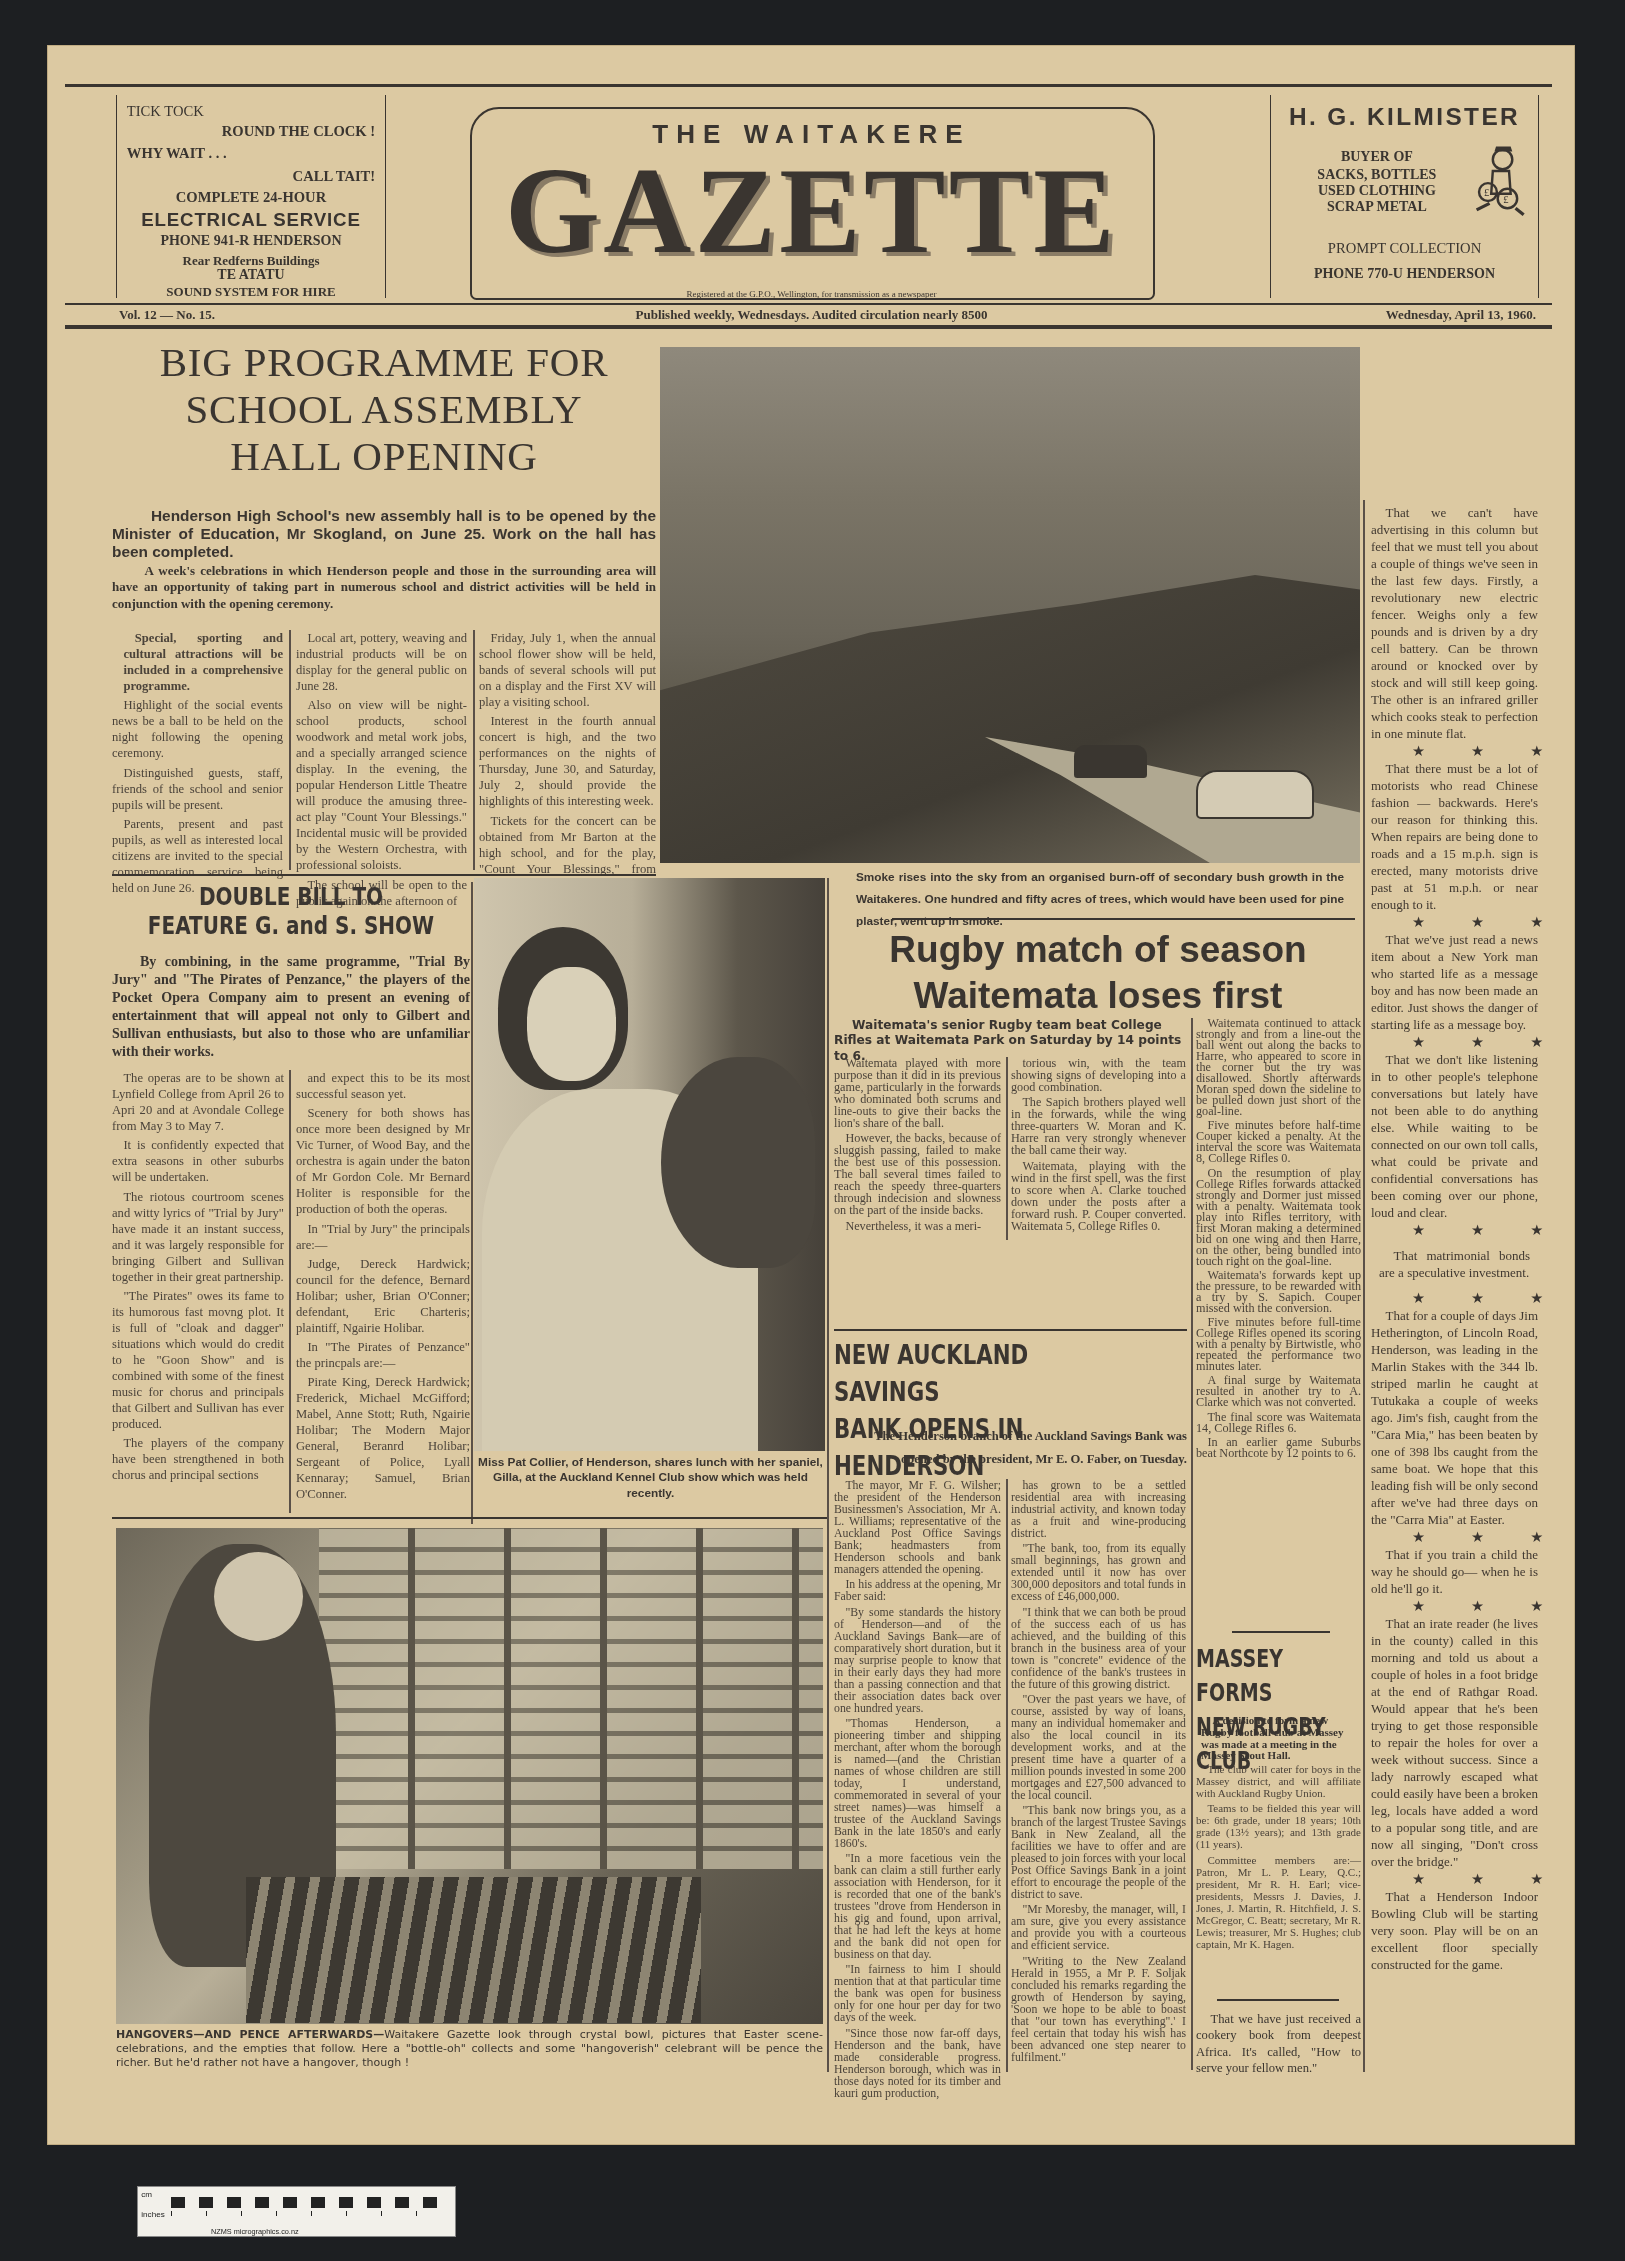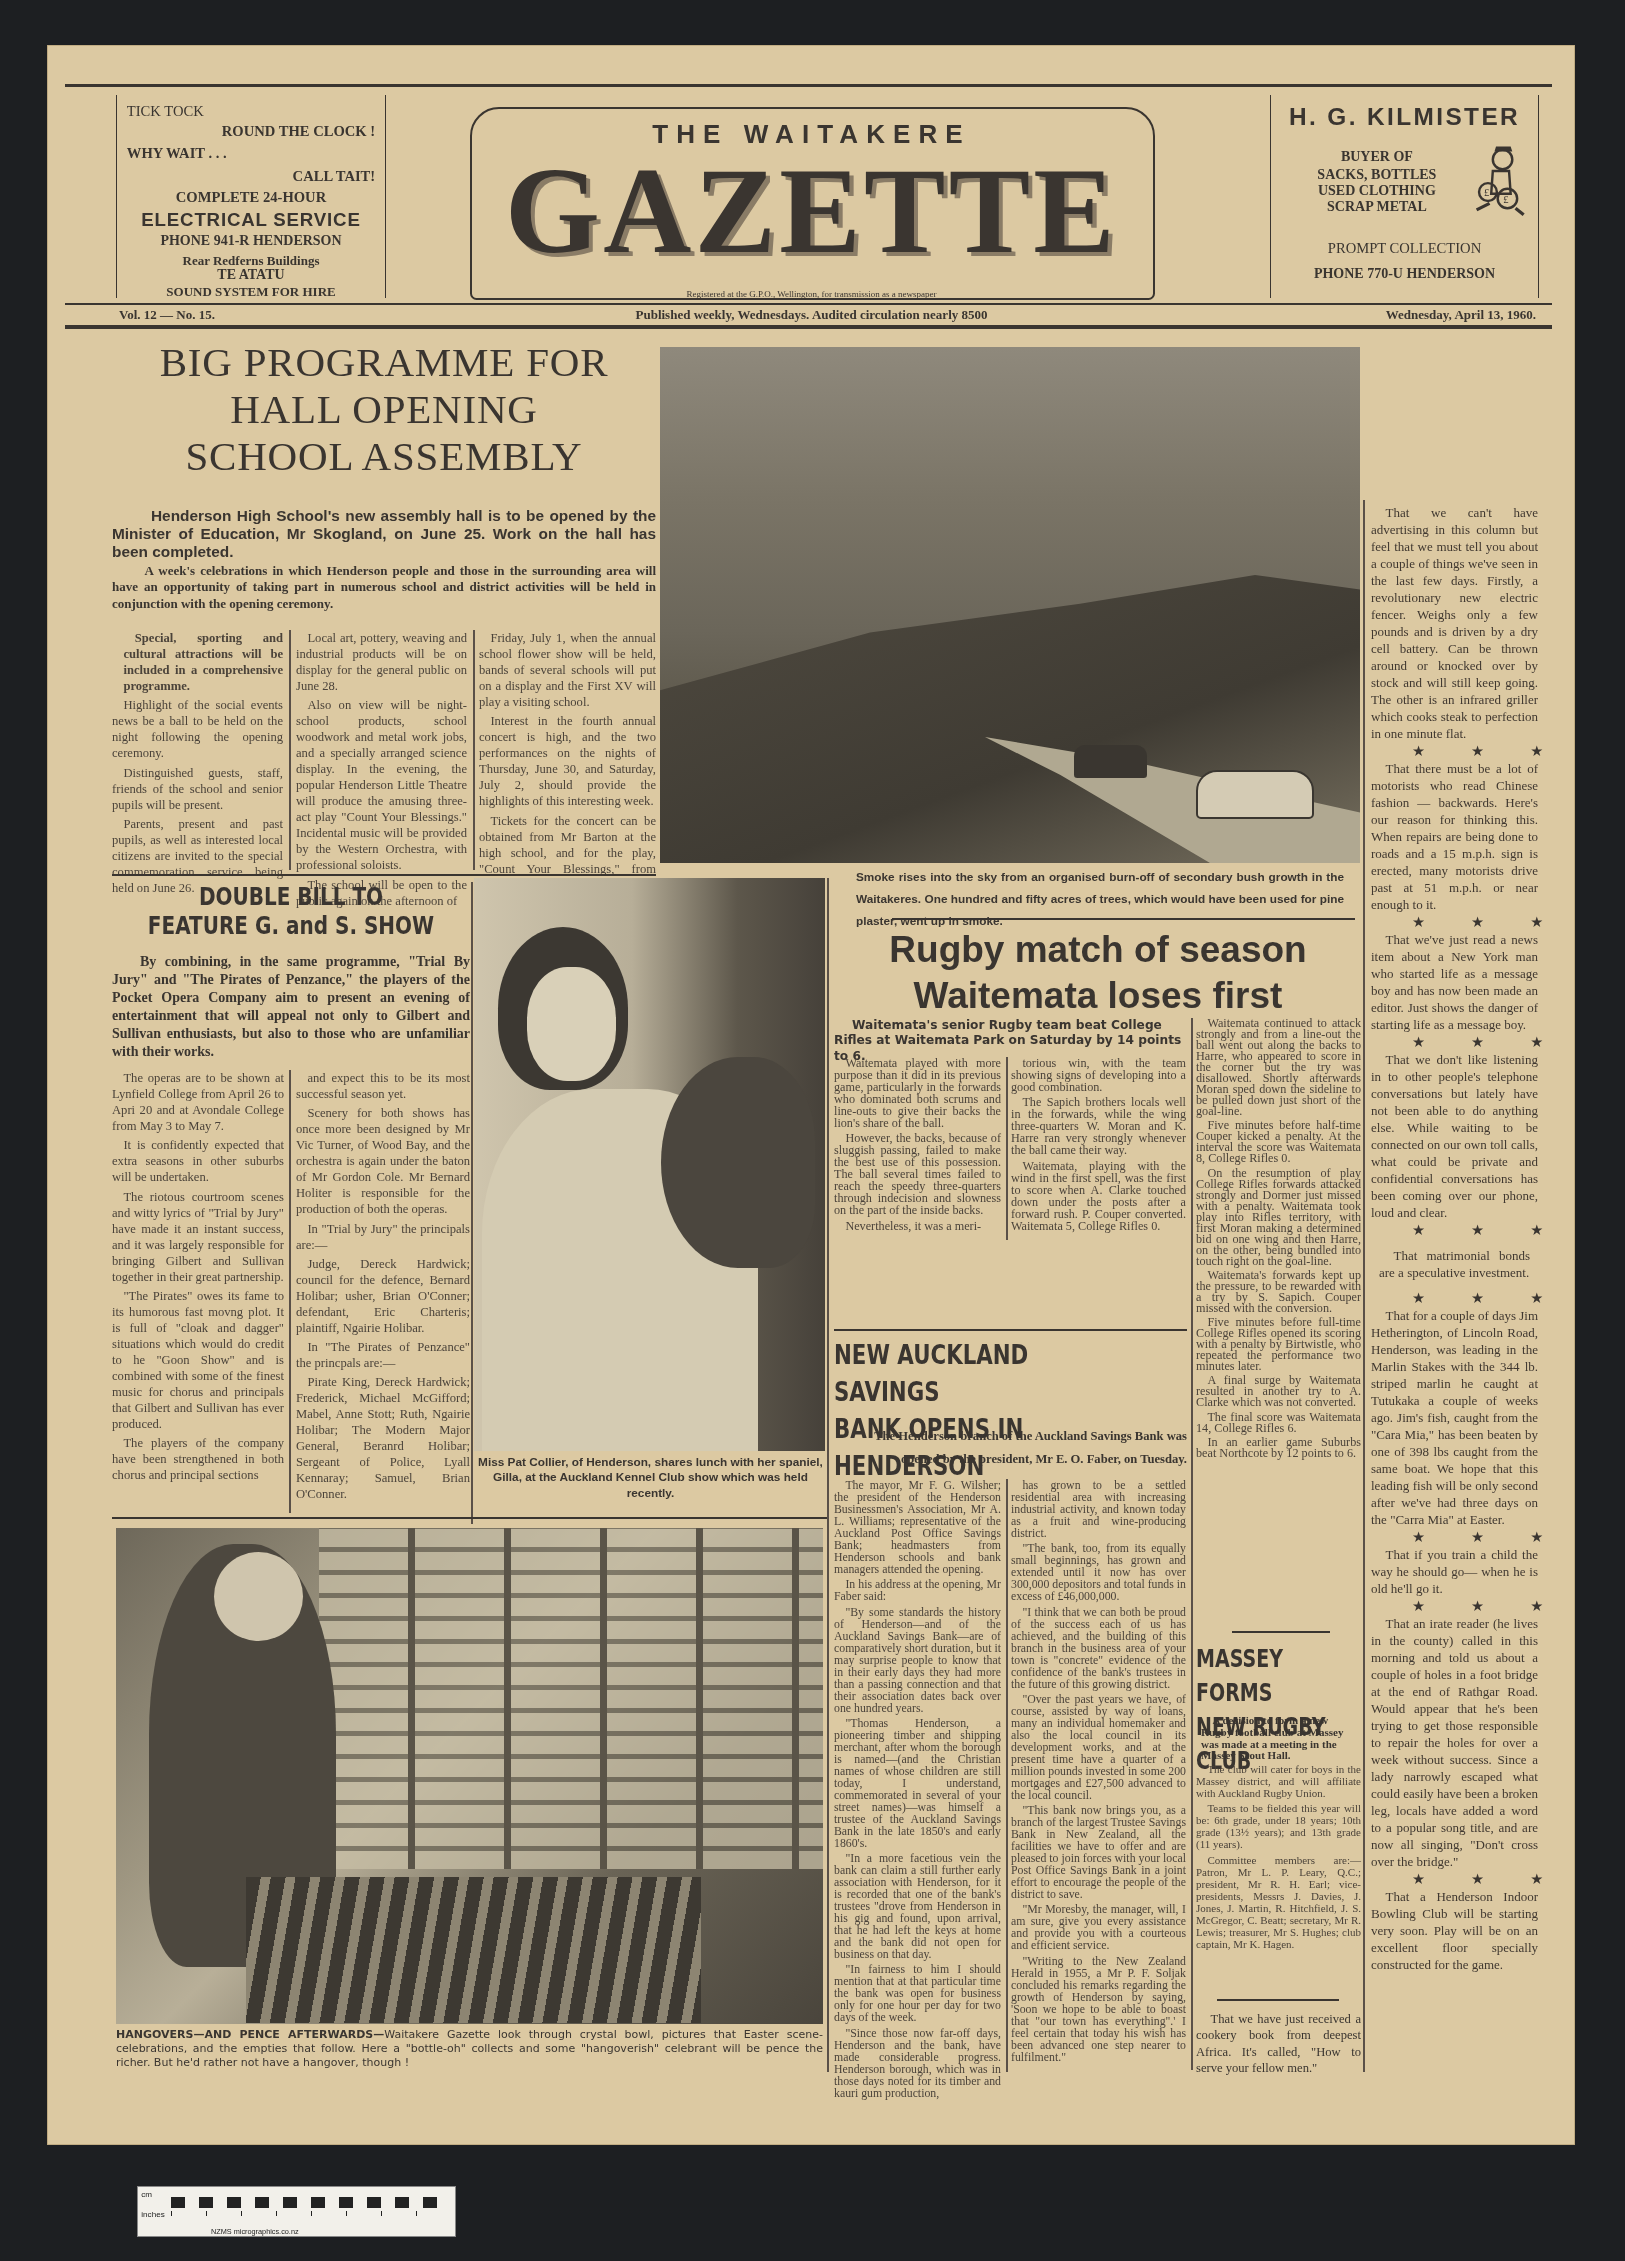--- a/index.html
+++ b/index.html
@@ -66,22 +66,22 @@
 
   <div class="rule" style="left:18px;top:258px;width:1487px;height:1.6px;"></div>
 
   <div class="abs serif" style="left:72px;top:262px;font-size:13px;font-weight:bold;">Vol. 12 — No. 15.</div>
   <div class="abs serif" style="left:423px;width:683px;text-align:center;top:262px;font-size:13px;font-weight:bold;">Published weekly, Wednesdays. Audited circulation nearly 8500</div>
   <div class="abs serif" style="right:39px;top:262px;font-size:13px;font-weight:bold;">Wednesday, April 13, 1960.</div>
   <div class="rule" style="left:18px;top:280px;width:1487px;height:4.1px;"></div>
 
   <div class="abs serif" style="left:65px;top:294px;width:544px;text-align:center;font-size:41px;line-height:47px;letter-spacing:0.8px;color:#3a3530;">
     <div>BIG PROGRAMME FOR</div>
+    <div>SCHOOL ASSEMBLY</div>
     <div>HALL OPENING</div>
-    <div>SCHOOL ASSEMBLY</div>
   </div>
   <div class="abs sans" style="left:65px;top:462px;width:544px;font-size:15.4px;line-height:18px;font-weight:bold;text-indent:39px;text-align:justify;">Henderson High School's new assembly hall is to be opened by the Minister of Education, Mr Skogland, on June 25. Work on the hall has been completed.</div>
   <div class="abs serif" style="left:65px;top:518px;width:544px;font-size:13px;line-height:16.3px;font-weight:bold;text-indent:32.5px;text-align:justify;">A week's celebrations in which Henderson people and those in the surrounding area will have an opportunity of taking part in numerous school and district activities will be held in conjunction with the opening ceremony.</div>
 
   <div class="abs body-text" style="left:65px;top:585px;width:171px;">
     <p style="font-weight:bold;padding-left:11.4px;">Special, sporting and cultural attractions will be included in a comprehensive programme.</p>
     <p>Highlight of the social events news be a ball to be held on the night following the opening ceremony.</p>
     <p>Distinguished guests, staff, friends of the school and senior pupils will be present.</p>
     <p>Parents, present and past pupils, as well as interested local citizens are invited to the special commemoration service being held on June 26.</p>
   </div>
@@ -168,21 +168,21 @@
   </div>
   <div class="abs cond" style="left:787px;top:973px;width:353px;font-size:12.2px;line-height:15.4px;font-weight:bold;text-indent:18px;">Waitemata's senior Rugby team beat College Rifles at Waitemata Park on Saturday by 14 points to 6.</div>
   <div class="abs body-text" style="left:787px;top:1012px;width:167px;font-size:12.2px;line-height:12px;">
     <p>Waitemata played with more purpose than it did in its previous game, particularly in the forwards who dominated both scrums and line-outs to give their backs the lion's share of the ball.</p>
     <p>However, the backs, because of sluggish passing, failed to make the best use of this possession. The ball several times failed to reach the speedy three-quarters through indecision and slowness on the part of the inside backs.</p>
     <p>Nevertheless, it was a meri-</p>
   </div>
   <div class="vrule" style="left:959px;top:1012px;height:183px;"></div>
   <div class="abs body-text" style="left:964px;top:1012px;width:175px;font-size:12.2px;line-height:12px;">
     <p>torious win, with the team showing signs of developing into a good combination.</p>
-    <p>The Sapich brothers locals well in the forwards, while the wing three-quarters W. Moran and K. Harre ran very strongly whenever the ball came their way.</p>
+    <p>The Sapich brothers played well in the forwards, while the wing three-quarters W. Moran and K. Harre ran very strongly whenever the ball came their way.</p>
     <p>Waitemata, playing with the wind in the first spell, was the first to score when A. Clarke touched down under the posts after a forward rush. P. Couper converted. Waitemata 5, College Rifles 0.</p>
   </div>
   <div class="vrule" style="left:1144px;top:973px;height:1052px;"></div>
   <div class="abs body-text" style="left:1149px;top:973px;width:165px;font-size:12.2px;line-height:11px;">
     <p>Waitemata continued to attack strongly and from a line-out the ball went out along the backs to Harre, who appeared to score in the corner but the try was disallowed. Shortly afterwards Moran sped down the sideline to be pulled down just short of the goal-line.</p>
     <p>Five minutes before half-time Couper kicked a penalty. At the interval the score was Waitemata 8, College Rifles 0.</p>
     <p>On the resumption of play College Rifles forwards attacked strongly and Dormer just missed with a penalty. Waitemata took play into Rifles territory, with first Moran making a determined bid on one wing and then Harre, on the other, being bundled into touch right on the goal-line.</p>
     <p>Waitemata's forwards kept up the pressure, to be rewarded with a try by S. Sapich. Couper missed with the conversion.</p>
     <p>Five minutes before full-time College Rifles opened its scoring with a penalty by Birtwistle, who repeated the performance two minutes later.</p>
     <p>A final surge by Waitemata resulted in another try to A. Clarke which was not converted.</p>

